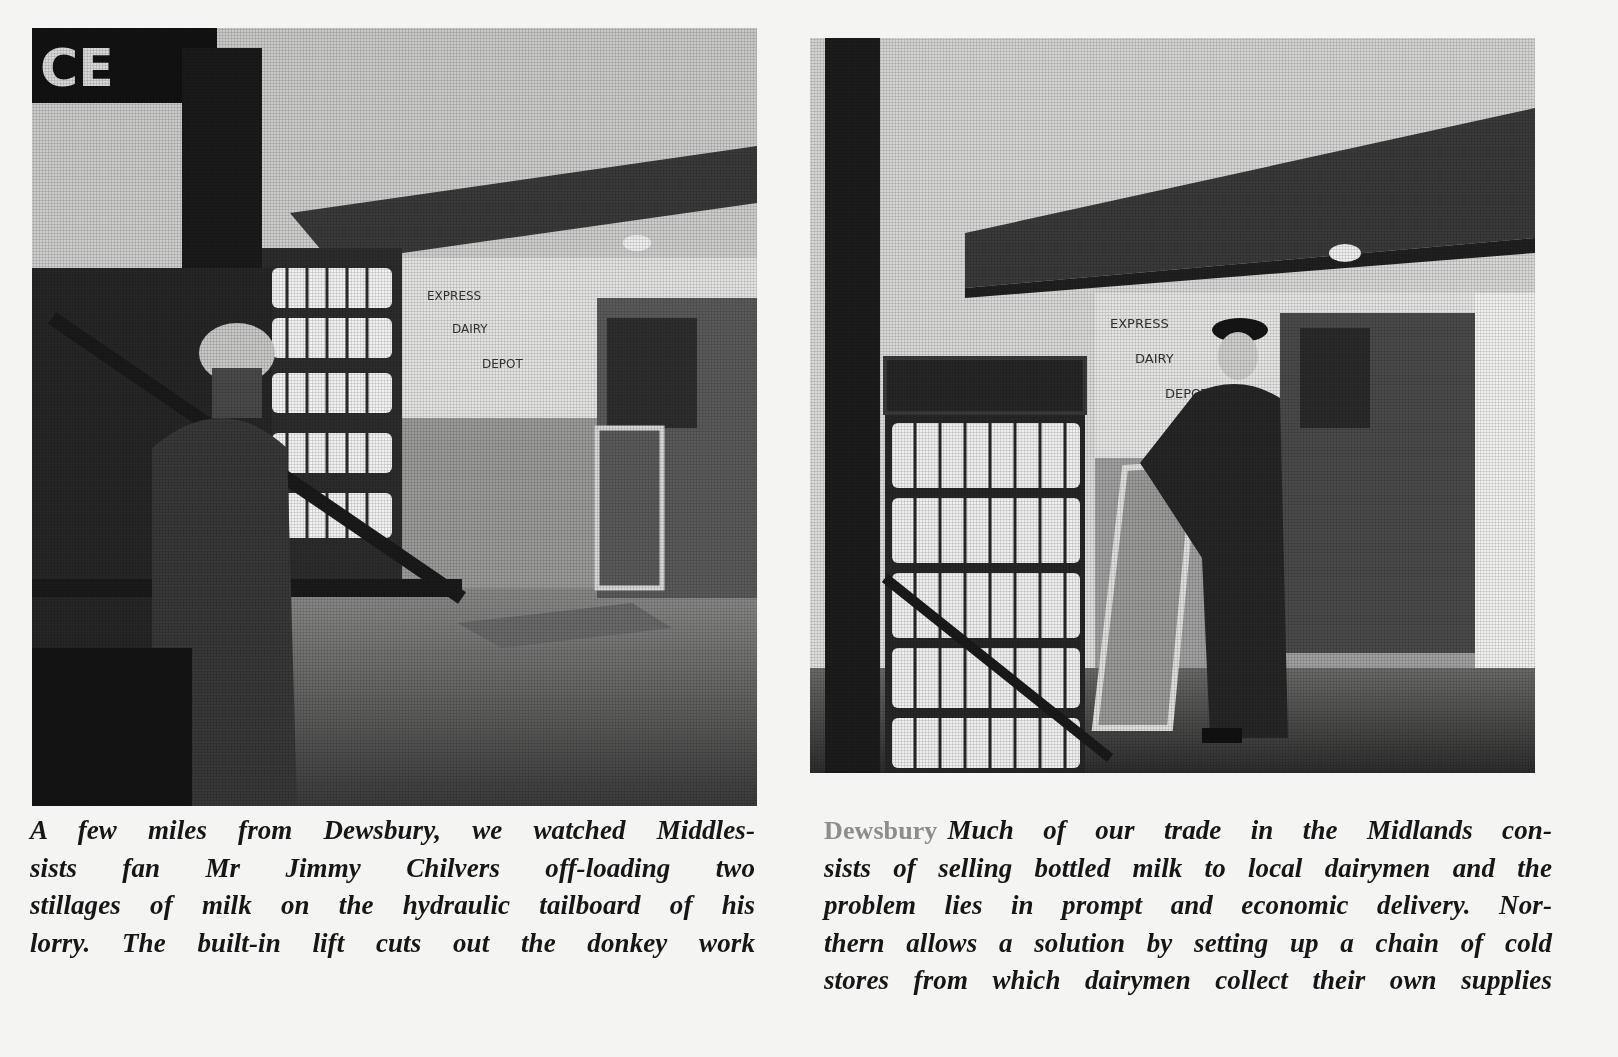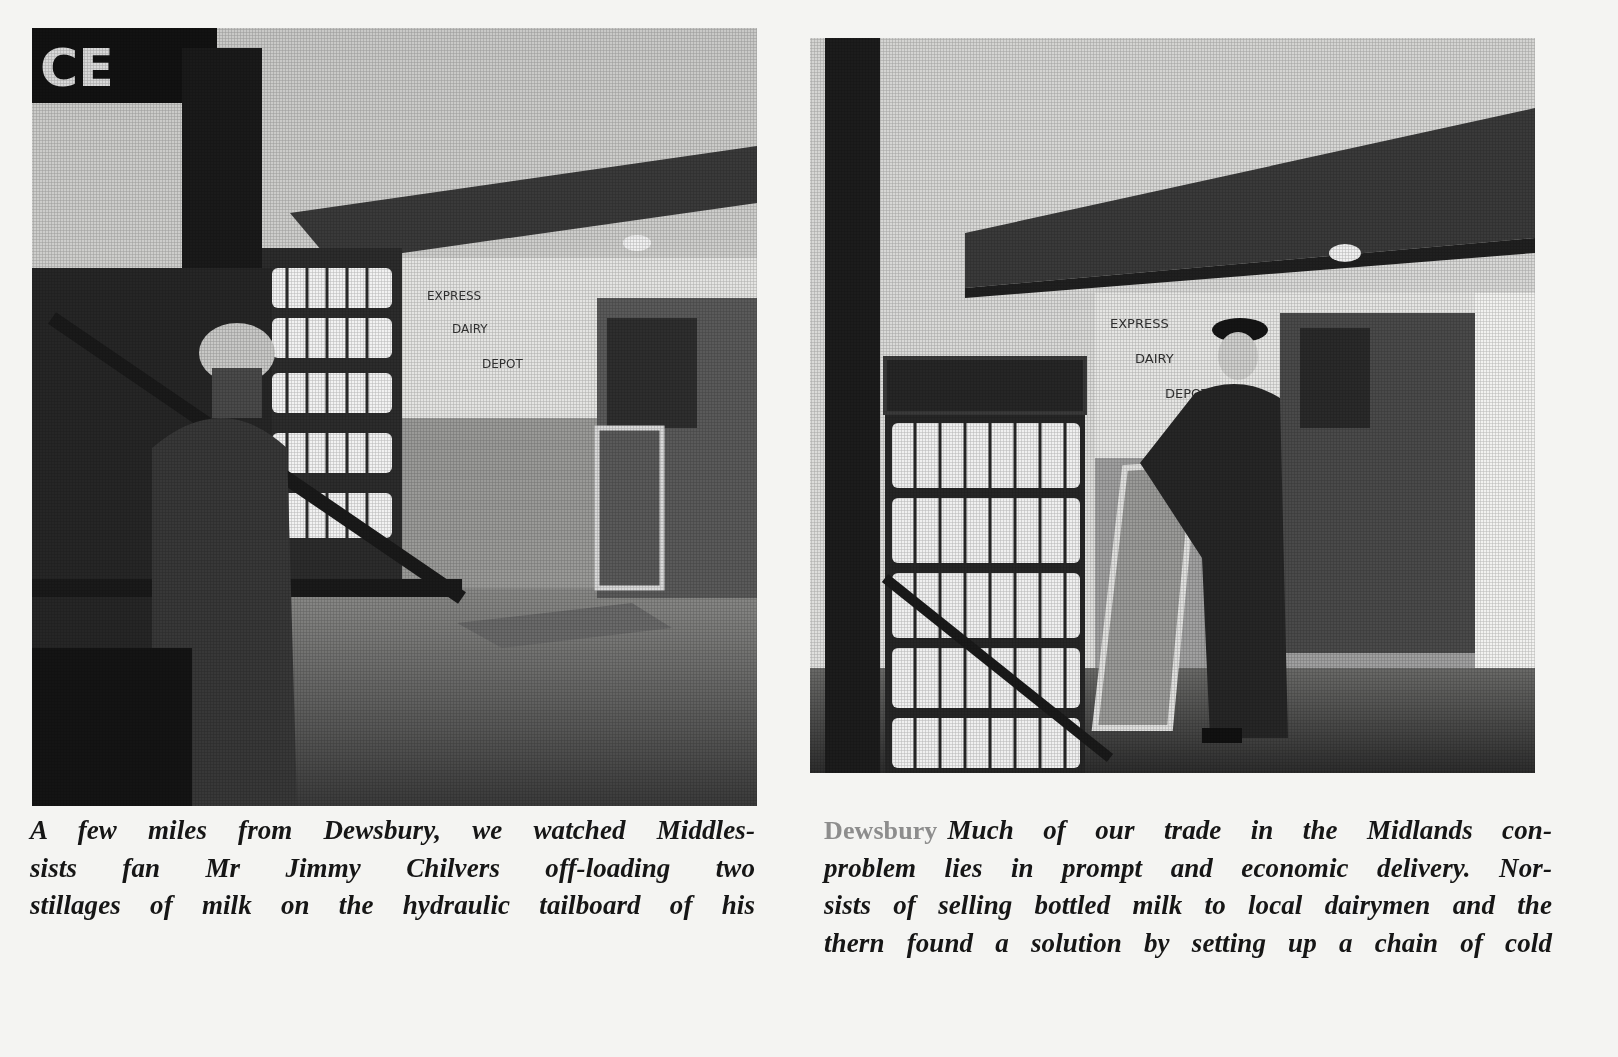--- a/index.html
+++ b/index.html
@@ -182,20 +182,22 @@
       <rect x="392" y="690" width="40" height="15" fill="#111"></rect>
     </g>
   </svg>
   <div class="halftone"></div>
 </div>
 
 <div class="caption" id="caption-left">
   <span class="line">A few miles from Dewsbury, we watched Middles-</span>
   <span class="line">sists fan Mr Jimmy Chilvers off-loading two</span>
   <span class="line">stillages of milk on the hydraulic tailboard of his</span>
+  <span class="line">lorry. The built-in lift cuts out the donkey work</span>
 </div>
 
 <div class="caption" id="caption-right">
   <span class="line"><span class="dateline">Dewsbury</span><span>Much of our trade in the Midlands con-</span></span>
+  <span class="line">sists of selling bottled milk to local dairymen and the</span>
   <span class="line">problem lies in prompt and economic delivery. Nor-</span>
-  <span class="line">sists of selling bottled milk to local dairymen and the</span>
-  <span class="line">thern found a solution by setting up a  chain of cold</span>
+  <span class="line">thern allows a solution by setting up a  chain of cold</span>
+  <span class="line">stores from which dairymen collect their own supplies</span>
 </div>
 
 </body></html>

